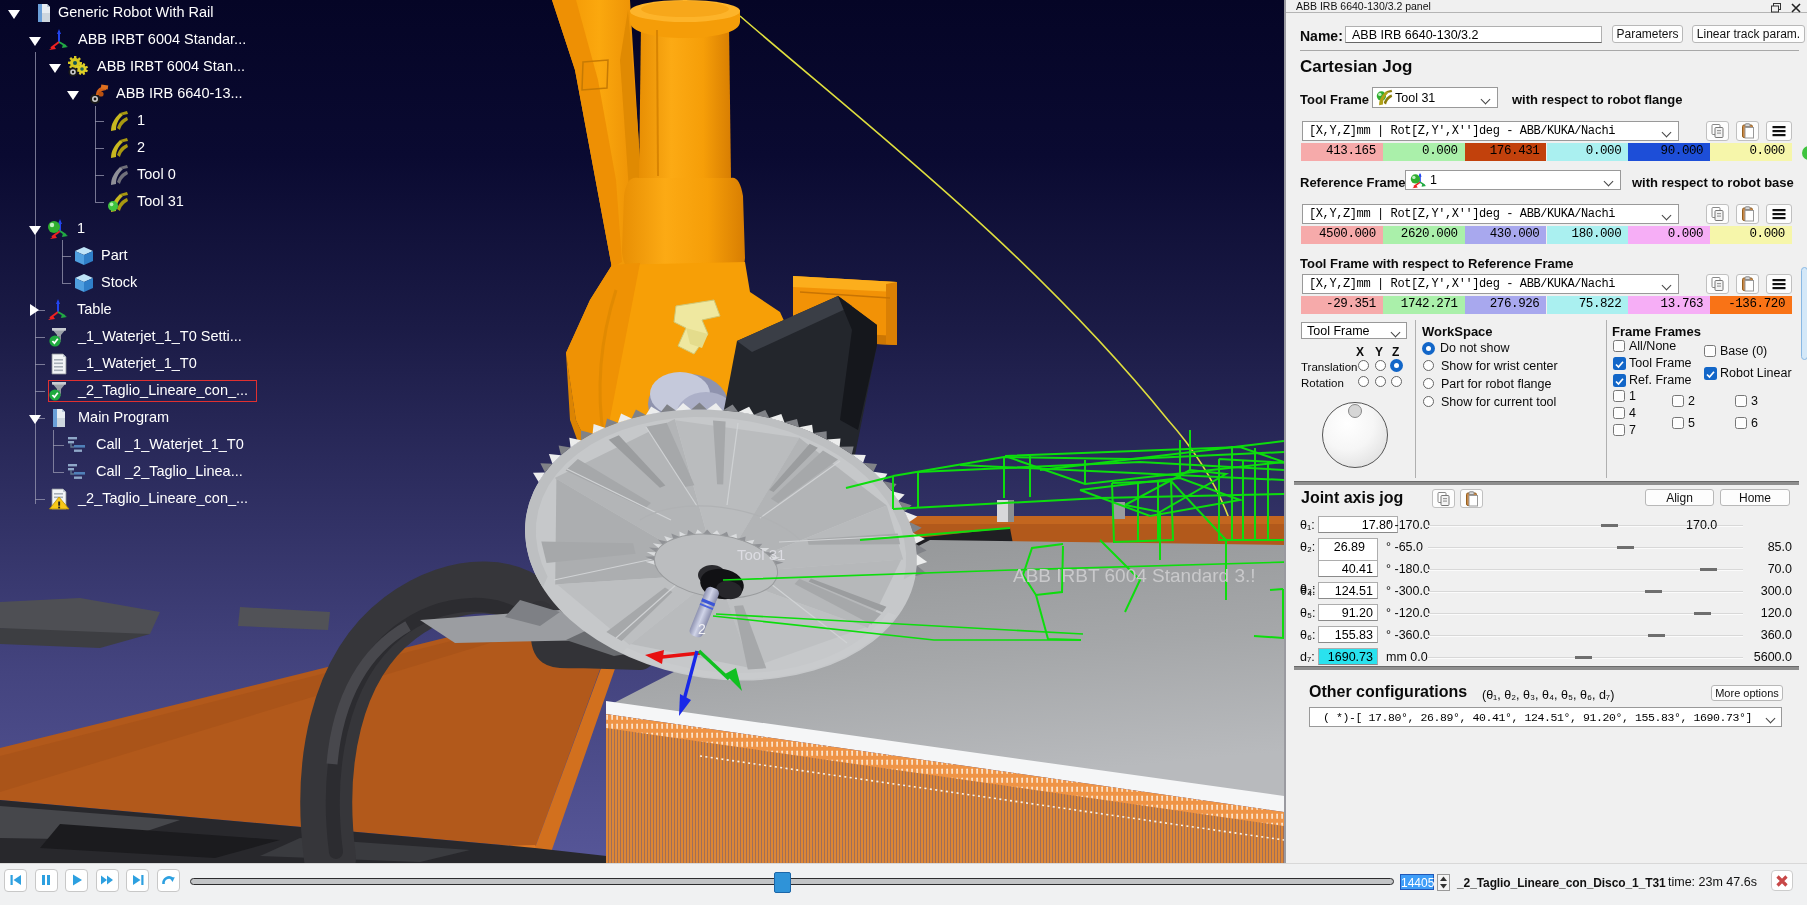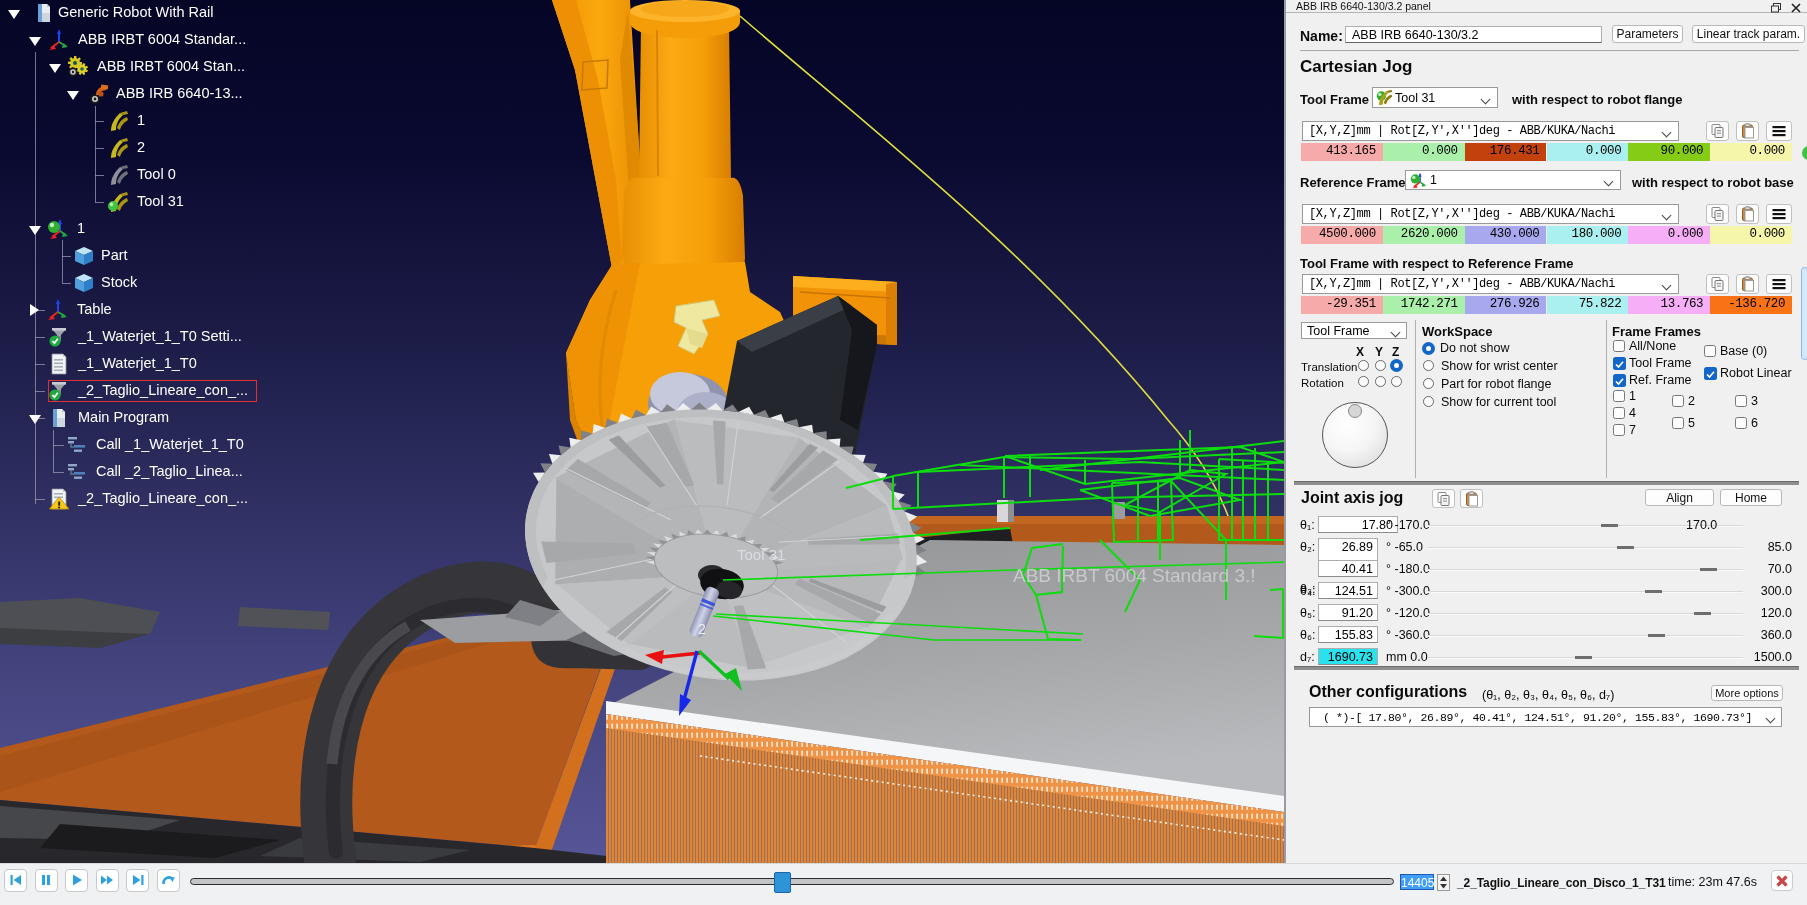--- a/index.html
+++ b/index.html
@@ -512,21 +512,21 @@
       </svg></div>
     <div class="sqbtn" style="left:480px;top:121px;width:26px"><svg width="16" height="16" viewBox="0 0 16 16">
         <rect x="1.5" y="3" width="13" height="2.2" fill="#111"></rect>
         <rect x="1.5" y="7" width="13" height="2.2" fill="#111"></rect>
         <rect x="1.5" y="11" width="13" height="2.2" fill="#111"></rect>
       </svg></div>
     <div class="cell" style="left:15.0px;top:143px;width:81.8px;background:#f6aaaa">413.165</div>
     <div class="cell" style="left:96.8px;top:143px;width:81.8px;background:#aaf0aa">0.000</div>
     <div class="cell" style="left:178.7px;top:143px;width:81.8px;background:#c2410c">176.431</div>
     <div class="cell" style="left:260.5px;top:143px;width:81.8px;background:#aaf0f0">0.000</div>
-    <div class="cell" style="left:342.4px;top:143px;width:81.8px;background:#84cc16">90.000</div>
+    <div class="cell" style="left:342.4px;top:143px;width:81.8px;background:#1d4ed8">90.000</div>
     <div class="cell" style="left:424.2px;top:143px;width:81.8px;background:#f6f6aa">0.000</div>
     <div class="blbl" style="left:14px;top:175px">Reference Frame</div>
     <div class="combo" style="left:119px;top:170px;width:216px;height:20px;padding-left:4px">
       <svg width="17" height="17" viewBox="0 0 22 22">
         <g stroke-width="2" fill="none">
           <line x1="13" y1="13" x2="13" y2="3" stroke="#2244ee"></line>
           <line x1="13" y1="13" x2="5" y2="19" stroke="#ee2222"></line>
           <line x1="13" y1="13" x2="19" y2="17" stroke="#22aa44"></line>
         </g>
         <polygon points="13,1 11,6 15,6" fill="#2244ee"></polygon>
@@ -662,29 +662,29 @@
         <rect x="5" y="4.5" width="8" height="10" fill="#f4f4f4" stroke="#777" rx="1"></rect>
         <rect x="7" y="7" width="4" height="1.2" fill="#999"></rect>
         <rect x="7" y="9.5" width="4" height="1.2" fill="#999"></rect>
       </svg></div>
     <div class="sqbtn" style="left:174px;top:489px;height:19px"><svg width="16" height="16" viewBox="0 0 16 16">
         <rect x="2.5" y="2" width="10" height="12.5" rx="1.5" fill="#c88848" stroke="#96601e"></rect>
         <rect x="5" y="0.8" width="5" height="2.8" rx="1" fill="#d8d8d8" stroke="#888"></rect>
         <rect x="5" y="4.5" width="8.5" height="10.5" fill="#fff" stroke="#999"></rect>
       </svg></div>
     <div class="btn" style="left:359px;top:489px;width:69px;height:17px">Align</div>
-    <div class="btn" style="left:434px;top:489px;width:62px;height:17px">Home</div>
+    <div class="btn" style="left:434px;top:489px;width:70px;height:17px">Home</div>
     <div class="lbl" style="left:14px;top:518px">θ₁:</div>
     <div style="position:absolute;left:32px;top:516px;width:80px;height:17px;background:#fff;border:1px solid #adadad;border-bottom-color:#8a8a8a;font-size:12.5px;text-align:right;padding:1px 4px 0 0">17.80</div>
     <div class="lbl" style="left:100px;top:518px">° -170.0</div>
     <div style="position:absolute;left:142px;top:525px;width:315px;height:2px;background:#fbfbfb;border-top:1px solid #d8d8d8"></div>
     <div style="position:absolute;left:315px;top:524px;width:17px;height:3px;background:#6e6e6e"></div>
     <div class="lbl" style="left:400px;top:518px;width:106px;text-align:left">170.0</div>
     <div class="lbl" style="left:14px;top:540px">θ₂:</div>
-    <div style="position:absolute;left:32px;top:538px;width:60px;height:31px;background:#fff;border:1px solid #adadad;border-bottom-color:#8a8a8a;font-size:12.5px;text-align:right;padding:1px 4px 0 0">26.89</div>
+    <div style="position:absolute;left:32px;top:538px;width:60px;height:31px;background:#fff;border:1px solid #adadad;border-bottom-color:#8a8a8a;font-size:12.5px;text-align:right;padding:1px 12px 0 0">26.89</div>
     <div class="lbl" style="left:100px;top:540px">° -65.0</div>
     <div style="position:absolute;left:142px;top:547px;width:315px;height:2px;background:#fbfbfb;border-top:1px solid #d8d8d8"></div>
     <div style="position:absolute;left:331px;top:546px;width:17px;height:3px;background:#6e6e6e"></div>
     <div class="lbl" style="left:400px;top:540px;width:106px;text-align:right">85.0</div>
     <div class="lbl" style="left:14px;top:582px">θ₃:</div>
     <div style="position:absolute;left:32px;top:560px;width:60px;height:17px;background:#fff;border:1px solid #adadad;border-bottom-color:#8a8a8a;font-size:12.5px;text-align:right;padding:1px 4px 0 0">40.41</div>
     <div class="lbl" style="left:100px;top:562px">° -180.0</div>
     <div style="position:absolute;left:142px;top:569px;width:315px;height:2px;background:#fbfbfb;border-top:1px solid #d8d8d8"></div>
     <div style="position:absolute;left:414px;top:568px;width:17px;height:3px;background:#6e6e6e"></div>
     <div class="lbl" style="left:400px;top:562px;width:106px;text-align:right">70.0</div>
@@ -704,21 +704,21 @@
     <div style="position:absolute;left:32px;top:626px;width:60px;height:17px;background:#fff;border:1px solid #adadad;border-bottom-color:#8a8a8a;font-size:12.5px;text-align:right;padding:1px 4px 0 0">155.83</div>
     <div class="lbl" style="left:100px;top:628px">° -360.0</div>
     <div style="position:absolute;left:142px;top:635px;width:315px;height:2px;background:#fbfbfb;border-top:1px solid #d8d8d8"></div>
     <div style="position:absolute;left:362px;top:634px;width:17px;height:3px;background:#6e6e6e"></div>
     <div class="lbl" style="left:400px;top:628px;width:106px;text-align:right">360.0</div>
     <div class="lbl" style="left:14px;top:650px">d₇:</div>
     <div style="position:absolute;left:32px;top:648px;width:60px;height:17px;background:#2ae2ee;border:1px solid #adadad;border-bottom-color:#8a8a8a;font-size:12.5px;text-align:right;padding:1px 4px 0 0">1690.73</div>
     <div class="lbl" style="left:100px;top:650px">mm 0.0</div>
     <div style="position:absolute;left:142px;top:657px;width:315px;height:2px;background:#fbfbfb;border-top:1px solid #d8d8d8"></div>
     <div style="position:absolute;left:289px;top:656px;width:17px;height:3px;background:#6e6e6e"></div>
-    <div class="lbl" style="left:400px;top:650px;width:106px;text-align:right">1500.0</div>
+    <div class="lbl" style="left:400px;top:650px;width:106px;text-align:right">5600.0</div>
     <div style="position:absolute;left:8px;top:666px;width:505px;height:4px;background:#8e8e8e;border-top:1px solid #6a6a6a"></div>
     <div class="blbl" style="left:23px;top:683px;font-size:16px">Other configurations</div>
     <div class="lbl" style="left:196px;top:688px">(θ₁, θ₂, θ₃, θ₄, θ₅, θ₆, d₇)</div>
     <div class="btn" style="left:425px;top:685px;width:72px;height:16px;font-size:11px;white-space:nowrap">More options</div>
     <div class="combo" style="left:23px;top:707px;width:473px;height:20px;padding-left:7px">
       <span class="mono12" style="font-size:11.5px">( *)-[  17.80°,   26.89°,   40.41°,  124.51°,   91.20°,  155.83°, 1690.73°]</span>
       <span class="chev" style="right:7px;top:7px"></span>
     </div>
     <div style="position:absolute;left:516px;top:146px;width:14px;height:14px;border-radius:50%;background:#3fc43f"></div>
     <div style="position:absolute;left:515px;top:267px;width:7px;height:93px;border:1.4px solid #88b8e4;background:#d4e8f8;border-radius:4px"></div>

